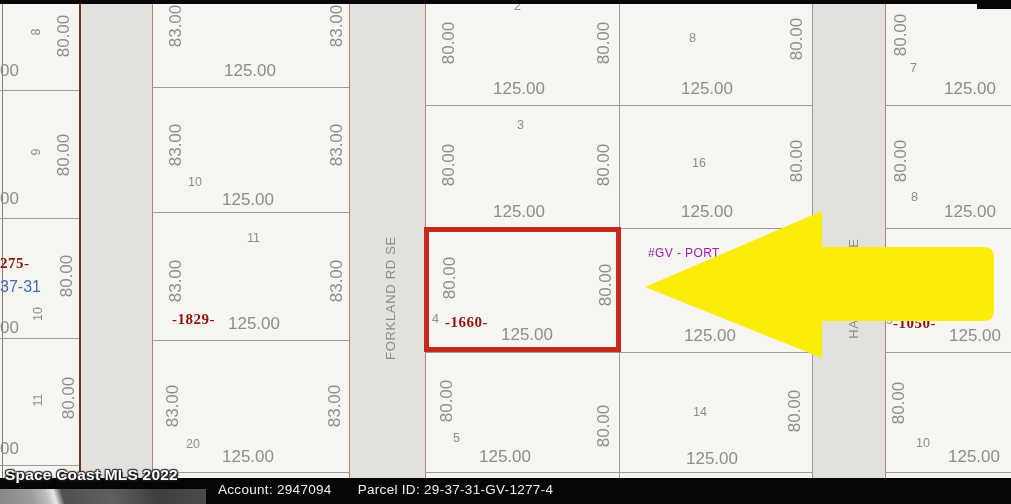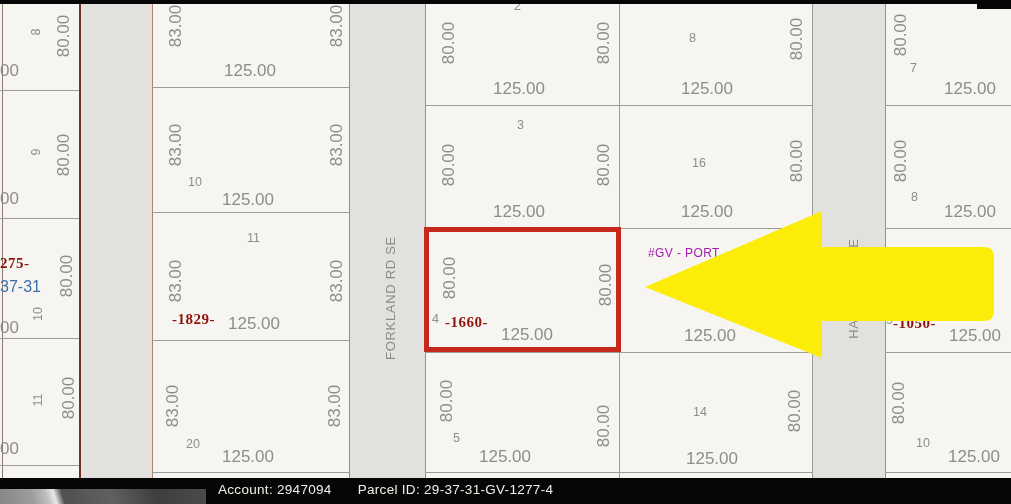--- a/index.html
+++ b/index.html
@@ -152,16 +152,17 @@
     <path fill="#fbed09" d="M645,287 L822,211 L822,247 L984,247 Q994,247 994,257 L994,311 Q994,321 984,321 L822,321 L822,358 Z"></path>
   </svg>
 
   <div style="position:absolute;inset:0;pointer-events:none;">
       <div class="bar" style="left: 0px; top: 0px; width: 1011px; height: 4px;"></div>
       <div class="bar" style="left: 977px; top: 0px; width: 34px; height: 9px;"></div>
     </div>
 
   <div class="footer-bar"></div>
   <div class="photo"></div>
+  <div class="watermark">Space Coast MLS 2022</div>
 
   <div class="account"><span>Account:</span> <span>2947094</span><span class="gap"></span><span>Parcel ID:</span> <span>29-37-31-GV-1277-4</span></div>
 
 </div>
 
 </body></html>

